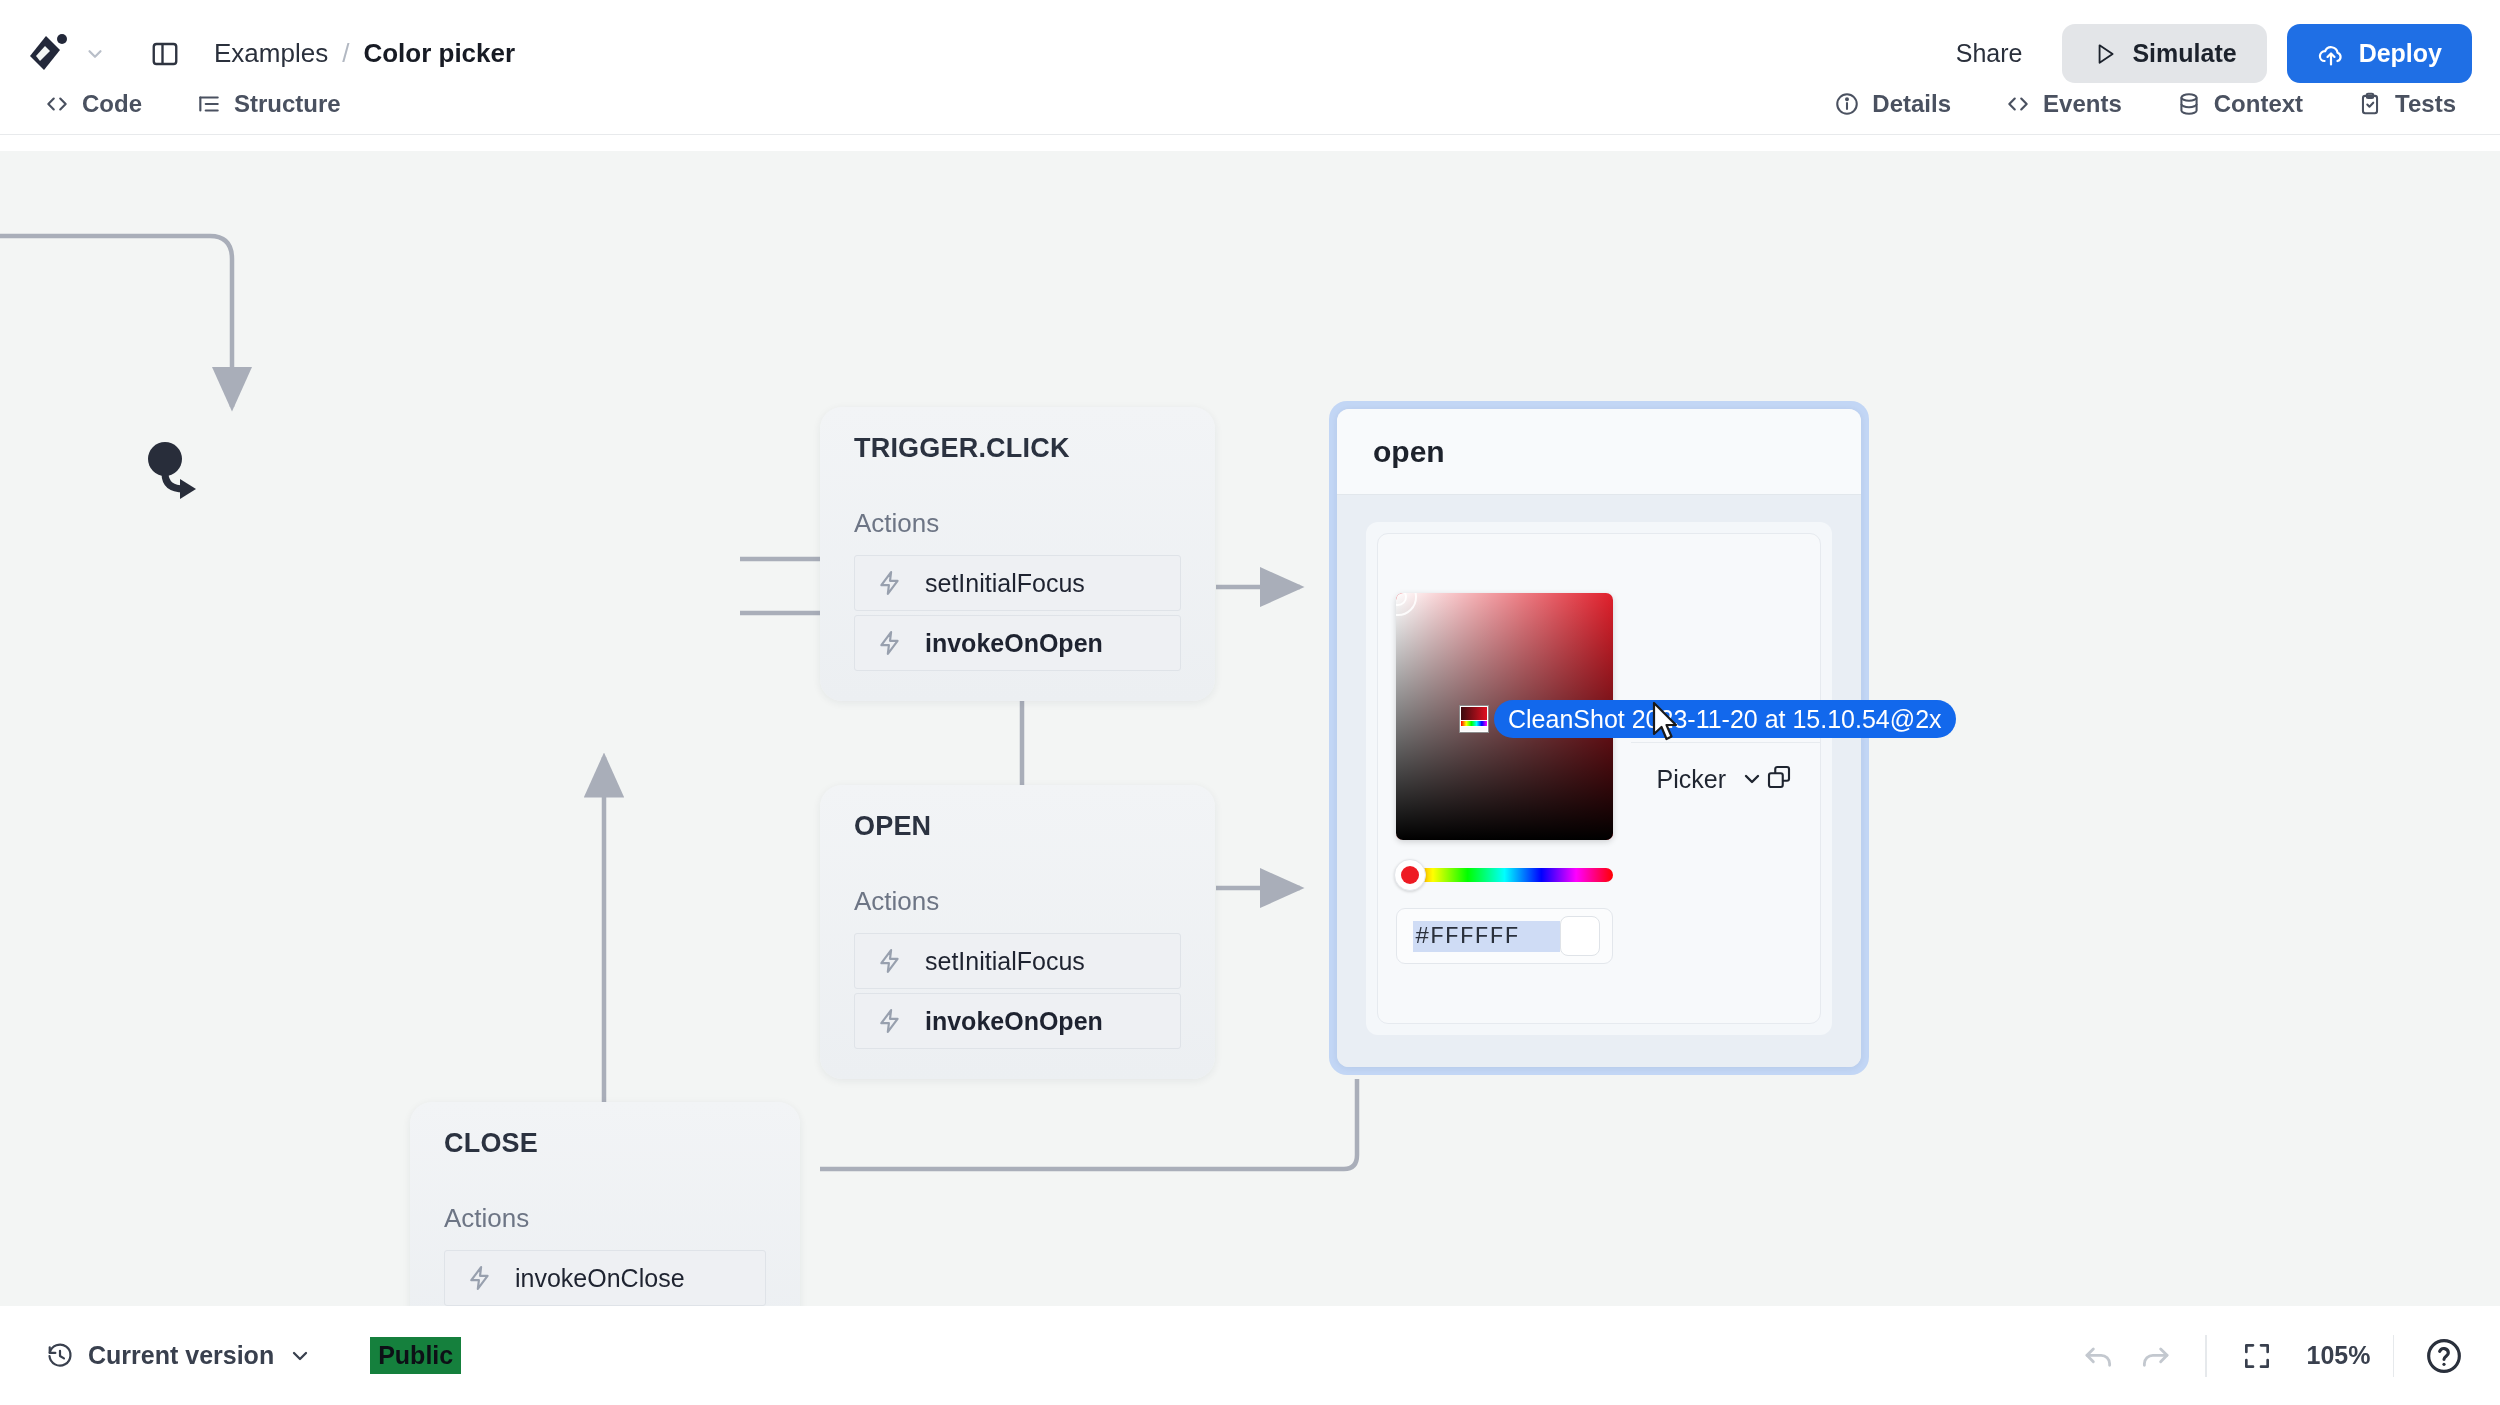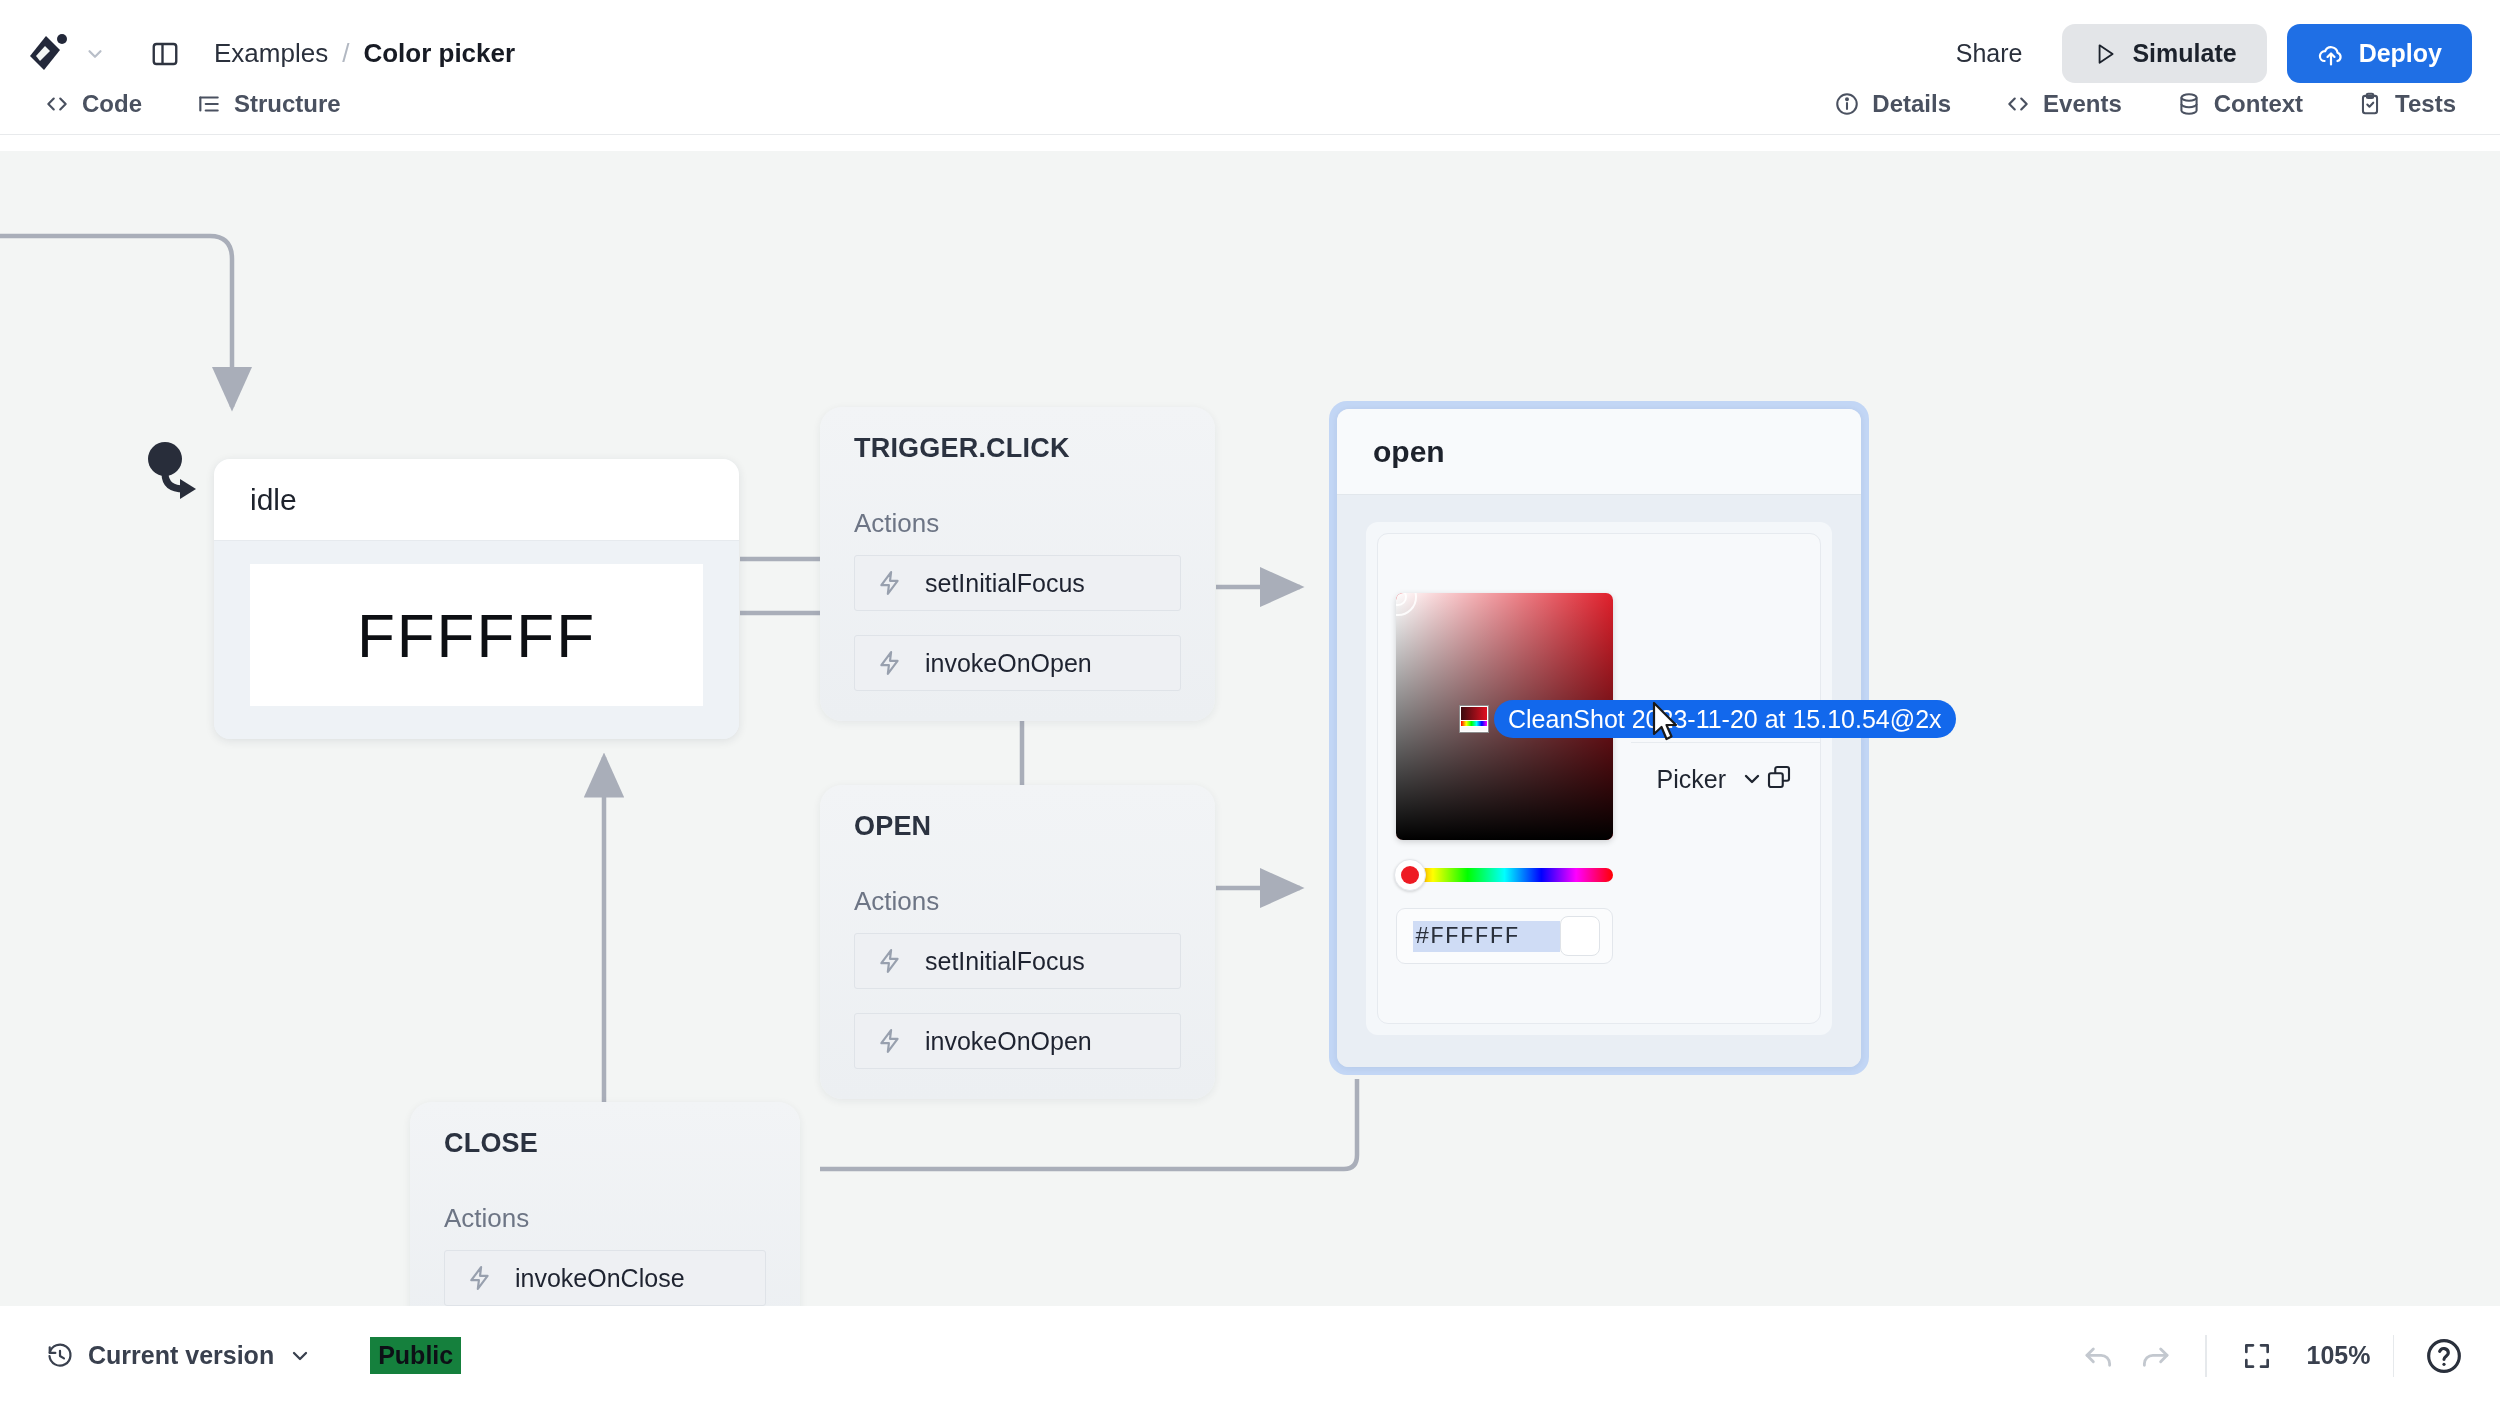--- a/index.html
+++ b/index.html
@@ -141,21 +141,21 @@
   .chips { margin-top: 16px; }
   .chip {
     display: flex; align-items: center; gap: 22px;
     height: 56px;
     background: #eef0f3;
     border: 1.5px solid #dfe3e8;
     border-radius: 3px;
     padding: 0 22px;
     font-size: 25px; color: #1e2330;
   }
-  .chip + .chip { margin-top: 24px; }
+  .chip + .chip { margin-top: 4px; font-weight: bold; }
   .bolt { width: 26px; height: 30px; color: #98a0ae; flex: none; }
 
   .node-trigger { left: 820px; top: 256px; width: 395px; }
   .node-open    { left: 820px; top: 634px; width: 395px; }
   .node-close   { left: 410px; top: 951px; width: 390px; }
 
   
   .node-openstate {
     left: 1329px; top: 250px; width: 540px; height: 674px;
     background: #c2d6f5;
@@ -459,26 +459,20 @@
 
       <path d="M604 951 L604 606" fill="none" stroke="#a9aeb9" stroke-width="4.5" marker-end="url(#ah)"></path>
     </svg>
 
     <svg style="position:absolute;left:140px;top:282px;" width="90" height="90" viewBox="0 0 90 90">
       <circle cx="25" cy="26" r="17" fill="#282d3a"></circle>
       <path d="M25 40 Q25 56 44 56" fill="none" stroke="#282d3a" stroke-width="7"></path>
       <path d="M40 46 L56 56 L40 66 Z" fill="#282d3a"></path>
     </svg>
 
-    <div class="node node-idle">
-      <div class="node-idle-head">idle</div>
-      <div class="node-idle-body">
-        <div class="hex-preview">FFFFFF</div>
-      </div>
-    </div>
 
     <div class="node node-trans node-trigger">
       <div class="trans-title">TRIGGER.CLICK</div>
       <div class="trans-sub">Actions</div>
       <div class="chips">
         <div class="chip">
           <svg class="bolt" viewBox="0 0 24 24" fill="none" stroke="currentColor" stroke-width="2" stroke-linejoin="round">
               <polygon points="13 2 4 14 11 14 10 22 19 10 12 10"></polygon>
             </svg>
           <span>setInitialFocus</span>

